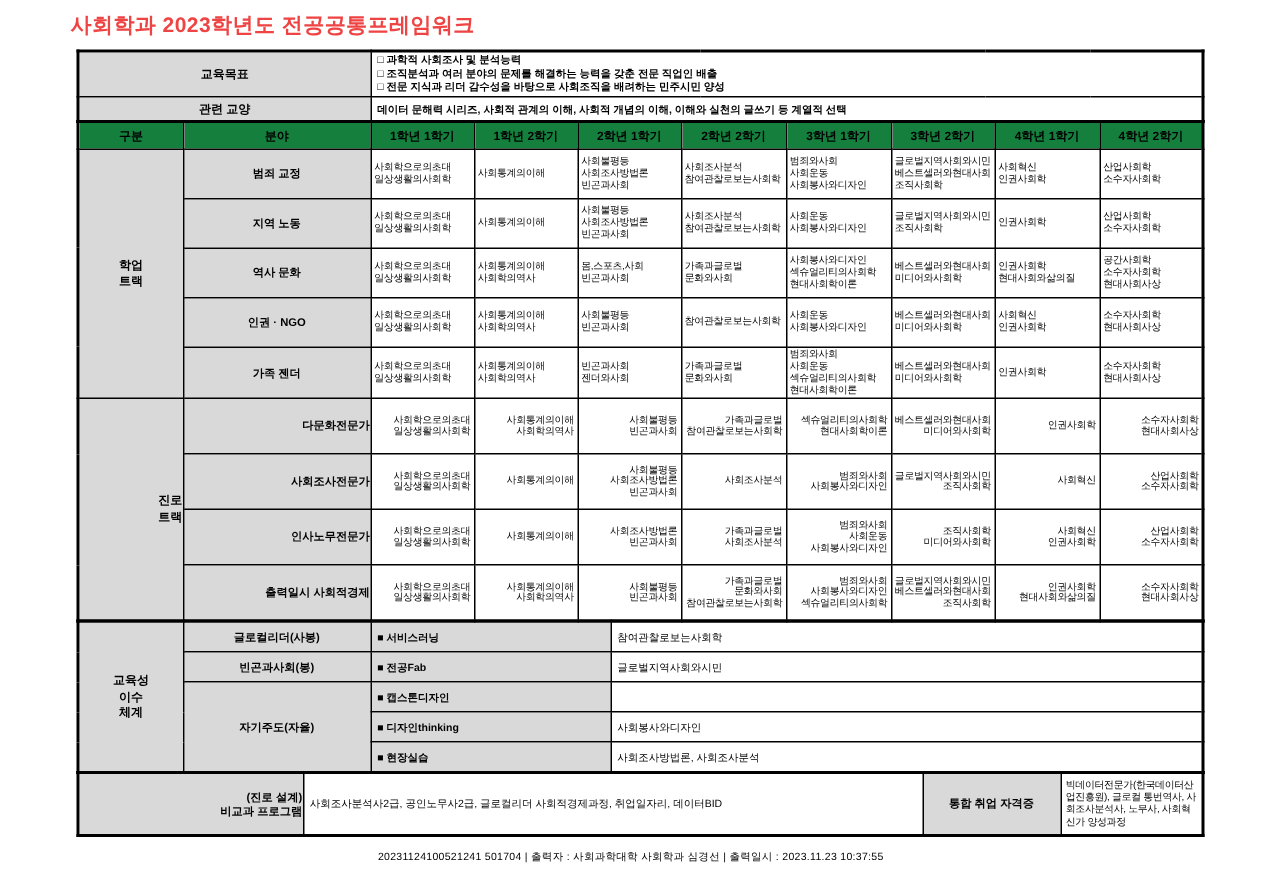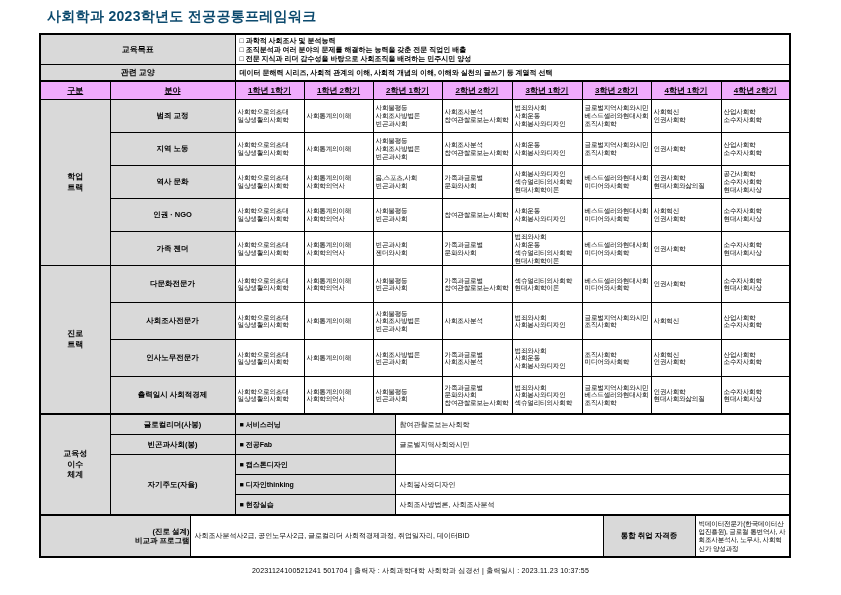--- a/index.html
+++ b/index.html
@@ -1,33 +1,33 @@
 <!DOCTYPE html>
 <html><head>
 <meta charset="utf-8">
 <style>
   html,body{margin:0;padding:0;background:#ffffff;}
   body{width:841px;height:595px;font-family:"Liberation Sans",sans-serif;color:#000;}
   .sheet{position:relative;width:841px;height:595px;overflow:hidden;background:#fff;}
-  .doc-title{position:absolute;left:47px;top:8px;font-size:14px;font-weight:bold;color:#0c4a6e;letter-spacing:.3px;white-space:nowrap;}
-  .tables{position:absolute;left:39px;top:33px;width:750px;}
+  .doc-title{position:absolute;left:47px;top:8px;font-size:14px;font-weight:bold;color:#ef4444;letter-spacing:.3px;white-space:nowrap;}
+  .tables{position:absolute;left:51px;top:33px;width:750px;}
   table{border-collapse:collapse;table-layout:fixed;width:750px;margin-top:-2px;}
   table:first-child{margin-top:0;}
   td,th{border:1px solid #000;overflow:hidden;padding:0;vertical-align:middle;}
   table{border:2px solid #000;}
   .g{background:#d9d9d9;}
   .lbl{font-weight:bold;text-align:center;font-size:8px;}
   .goals{font-size:7px;font-weight:bold;line-height:1.3;padding:1px 4px;text-align:left;}
   .goals div{white-space:nowrap;}
   .lib{font-size:7px;font-weight:bold;padding:1px 4px;text-align:left;white-space:nowrap;}
-  .hdr th{background:#f0abfc;font-size:8px;font-weight:bold;text-align:center;height:17px;text-decoration:underline;}
+  .hdr th{background:#15803d;font-size:8px;font-weight:bold;text-align:center;height:17px;}
   .glabel{font-size:8px;font-weight:bold;text-align:center;white-space:pre-line;line-height:1.35;}
   .field{font-size:7.5px;font-weight:bold;text-align:center;}
   .course{font-size:6.6px;line-height:1.2;padding:1px 2px;text-align:left;white-space:pre-line;letter-spacing:-.2px;vertical-align:middle;}
-  .r30 td{height:30px;margin-top:32px;} .r34 td{height:34px;}
+  .r30 td{height:30px;margin-top:32px;} .r34 td{height:34px;text-align:right;}
   .prow td{height:17px;}
   .bullet{font-size:7px;font-weight:bold;text-align:left;padding:1px 4px;background:#d9d9d9;white-space:nowrap;}
   .pcontent{font-size:7px;padding:1px 4px;text-align:left;white-space:nowrap;}
   .finalrow td{height:38px;}
   .flabel{font-size:7.5px;font-weight:bold;text-align:right;white-space:pre-line;line-height:1.3;}
   .fcontent{font-size:7px;padding:1px 4px;text-align:left;}
   .fbadge{font-size:7.5px;font-weight:bold;text-align:center;}
   .fright{font-size:6.6px;line-height:1.25;padding:1px 3px;text-align:left;letter-spacing:-.2px;}
   .footer{position:absolute;left:0;top:566px;width:841px;text-align:center;font-size:7px;letter-spacing:.2px;}
 </style>

